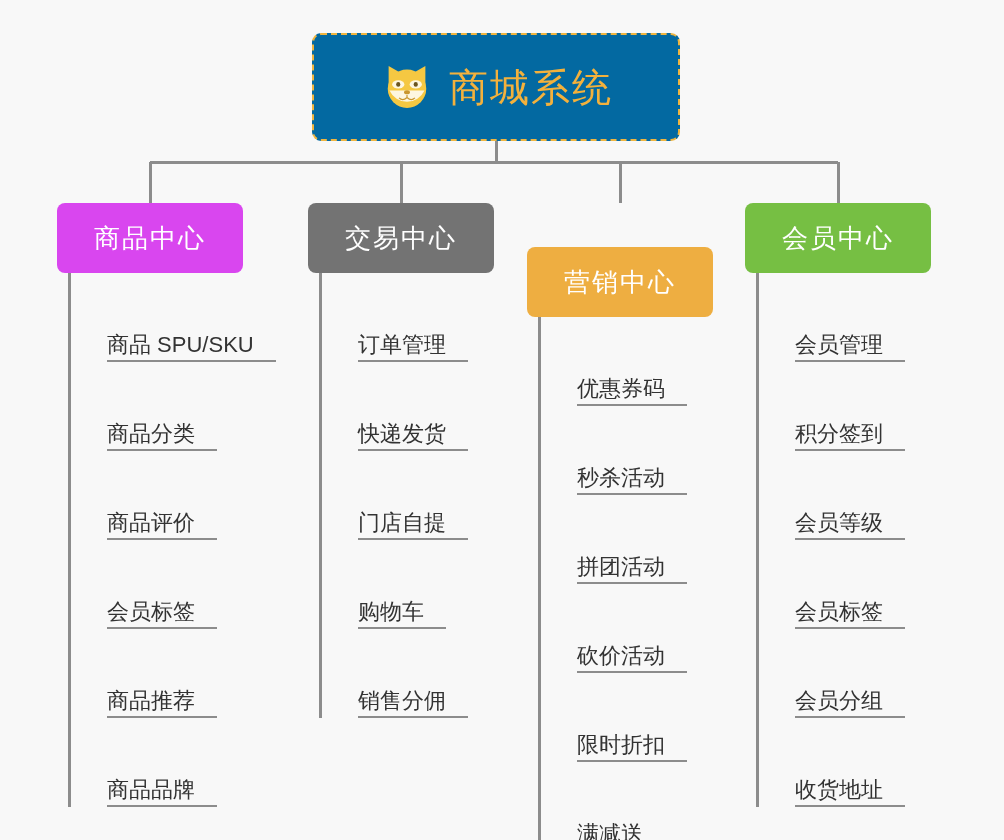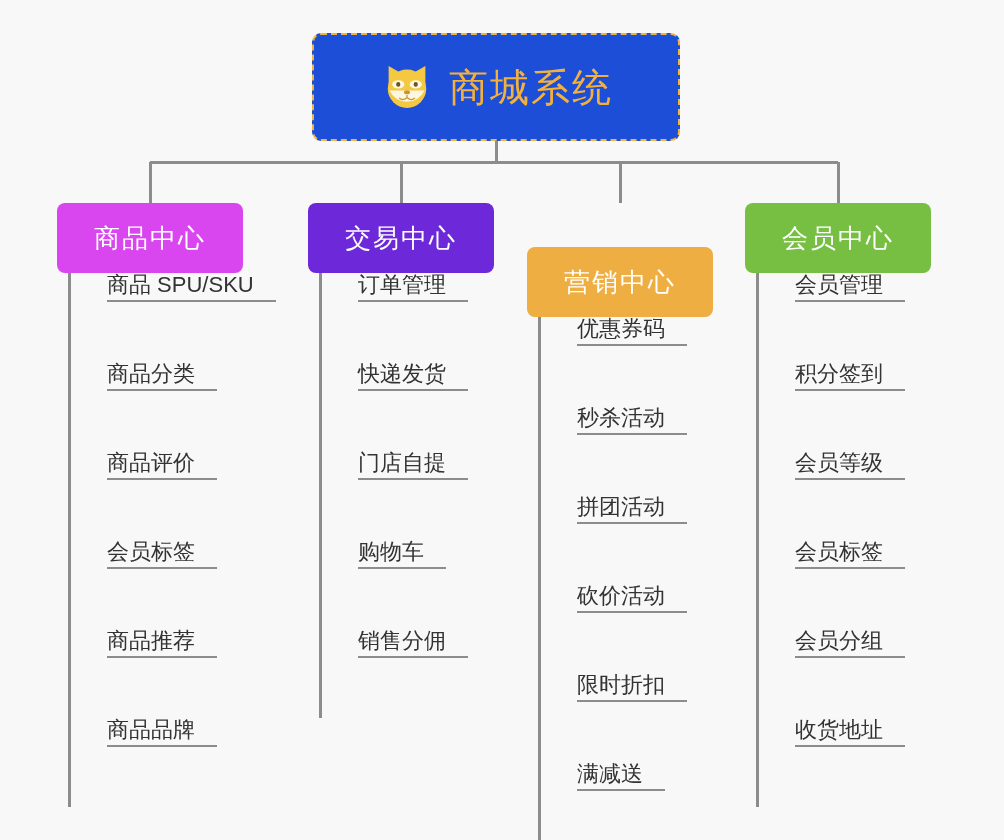--- a/index.html
+++ b/index.html
@@ -42,21 +42,21 @@
   }
 
   
   .root-node {
     position: absolute;
     left: 312px;
     top: 33px;
     width: 368px;
     height: 108px;
     box-sizing: border-box;
-    background: #1d4ed8;
+    background: #0369a1;
     border: 2px dashed #f0b53f;
     border-radius: 9px;
     display: flex;
     align-items: center;
     justify-content: center;
     gap: 14px;
   }
   .root-emoji {
     width: 56px;
     height: 56px;
@@ -93,21 +93,21 @@
   .leaf-list {
     position: relative;
     margin-left: 11px;
     border-left: 3px solid #8c8c8c;
     padding-top: 0;
   }
   .leaf-item {
     box-sizing: border-box;
     height: 89px;
     display: flex;
-    align-items: flex-start;
+    align-items: flex-end;
     padding-left: 36px;
   }
   .leaf-label {
     font-size: 22px;
     color: #333333;
     line-height: 1.05;
     white-space: nowrap;
     padding-bottom: 4px;
     border-bottom: 2px solid #8c8c8c;
     padding-right: 22px;
@@ -174,21 +174,21 @@
           </div>
           <div class="leaf-item">
             <span class="leaf-label">商品推荐</span>
           </div>
           <div class="leaf-item">
             <span class="leaf-label">商品品牌</span>
           </div>
         </div>
       </div>
       <div class="column" style="left: 308px; width: 186px;">
-        <div class="cat-card" style="background: #6d28d9; width: 186px;">
+        <div class="cat-card" style="background: #737373; width: 186px;">
           <span>交易中心</span>
         </div>
         <div class="leaf-list">
           <div class="leaf-item">
             <span class="leaf-label">订单管理</span>
           </div>
           <div class="leaf-item">
             <span class="leaf-label">快递发货</span>
           </div>
           <div class="leaf-item">

